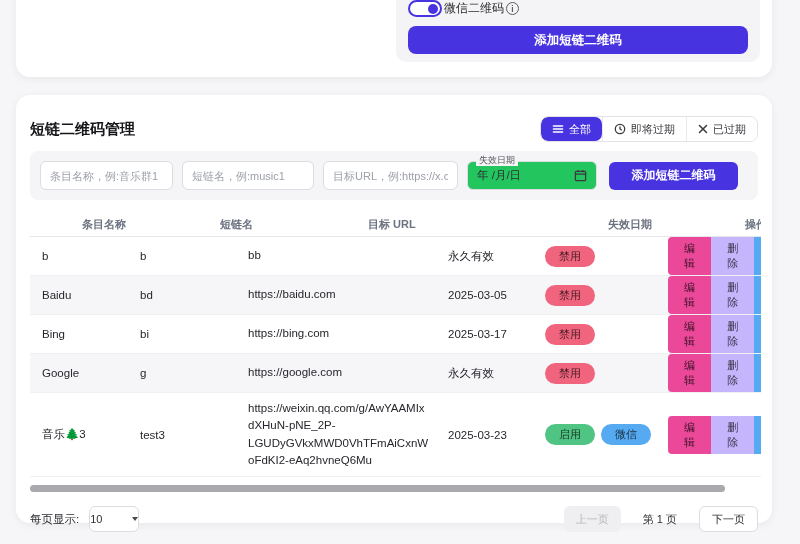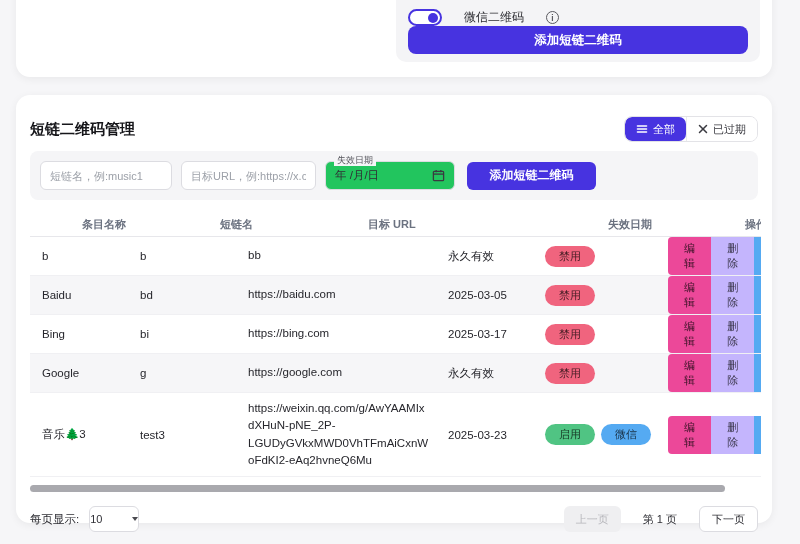--- a/index.html
+++ b/index.html
@@ -8,21 +8,21 @@
   body { position:relative; }
 
   .card { position:absolute; left:16px; width:756px; background:#ffffff;
     border-radius:14px; box-shadow:0 2px 8px rgba(0,0,0,0.06); }
 
   
   .top-card { top:-26px; height:103px; }
   .top-panel { position:absolute; right:12px; top:4px; width:364px; height:84px;
     background:#f4f4f6; border-radius:10px; padding:0 12px 8px;
     display:flex; flex-direction:column; justify-content:flex-end; }
-  .toggle-row { display:flex; align-items:center; gap:22px; }
+  .toggle-row { display:flex; align-items:center; gap:2px; margin-bottom:9px; }
   .toggle { width:34px; height:17px; border:2px solid #4733E0; border-radius:999px;
     background:#fff; position:relative; cursor:pointer; flex:0 0 auto; }
   .toggle .knob { position:absolute; right:2px; top:1.5px; width:10px; height:10px;
     background:#4733E0; border-radius:50%; }
   .toggle-label { font-size:12px; color:#2b2b30; }
   .info-icon { width:13px; height:13px; border:1.2px solid #5a5a60; border-radius:50%;
     font-size:8.5px; color:#5a5a60; display:inline-flex; align-items:center;
     justify-content:center; font-weight:700; font-style:normal; }
   .btn-primary { background:#4733E0; color:#fff; border:none; border-radius:8px;
     font-size:12.5px; font-weight:700; cursor:pointer;
@@ -125,31 +125,41 @@
             <svg width="12" height="12" viewBox="0 0 12 12" stroke="currentColor" stroke-width="1.6" stroke-linecap="round">
               <line x1="1.5" y1="3" x2="10.5" y2="3"></line>
               <line x1="1.5" y1="6" x2="10.5" y2="6"></line>
               <line x1="1.5" y1="9" x2="10.5" y2="9"></line>
             </svg>
           </span>
           <span>全部</span>
         </div>
         <div class="tab">
           <span class="tico">
+            <svg width="12" height="12" viewBox="0 0 12 12" fill="none" stroke="currentColor" stroke-width="1.3">
+              <circle cx="6" cy="6" r="4.7"></circle>
+              <path d="M6 3.4V6l1.8 1.2"></path>
+            </svg>
+          </span>
+          <span>即将过期</span>
+        </div>
+        <div class="tab">
+          <span class="tico">
             <svg width="10" height="10" viewBox="0 0 10 10" stroke="currentColor" stroke-width="1.5" stroke-linecap="round">
               <line x1="1.5" y1="1.5" x2="8.5" y2="8.5"></line>
               <line x1="8.5" y1="1.5" x2="1.5" y2="8.5"></line>
             </svg>
           </span>
           <span>已过期</span>
         </div>
       </div>
   </div>
 
   <div class="filter-strip">
+    <input class="f-input" style="width: 133px;" type="text" placeholder="条目名称，例:音乐群1">
     <input class="f-input" style="width: 132px;" type="text" placeholder="短链名，例:music1">
     <input class="f-input" style="width: 135px;" type="text" placeholder="目标URL，例:https://x.com/">
     <div class="date-wrap">
       <span class="date-label">失效日期</span>
       <div class="date-box">
         <span>年 /月/日</span>
         <svg width="13" height="13" viewBox="0 0 14 14" fill="none" stroke="#3a3a40" stroke-width="1.4">
           <rect x="1.5" y="2.5" width="11" height="10" rx="1"></rect>
           <line x1="1.5" y1="5.5" x2="12.5" y2="5.5"></line>
           <line x1="4.5" y1="1" x2="4.5" y2="3.5"></line>

